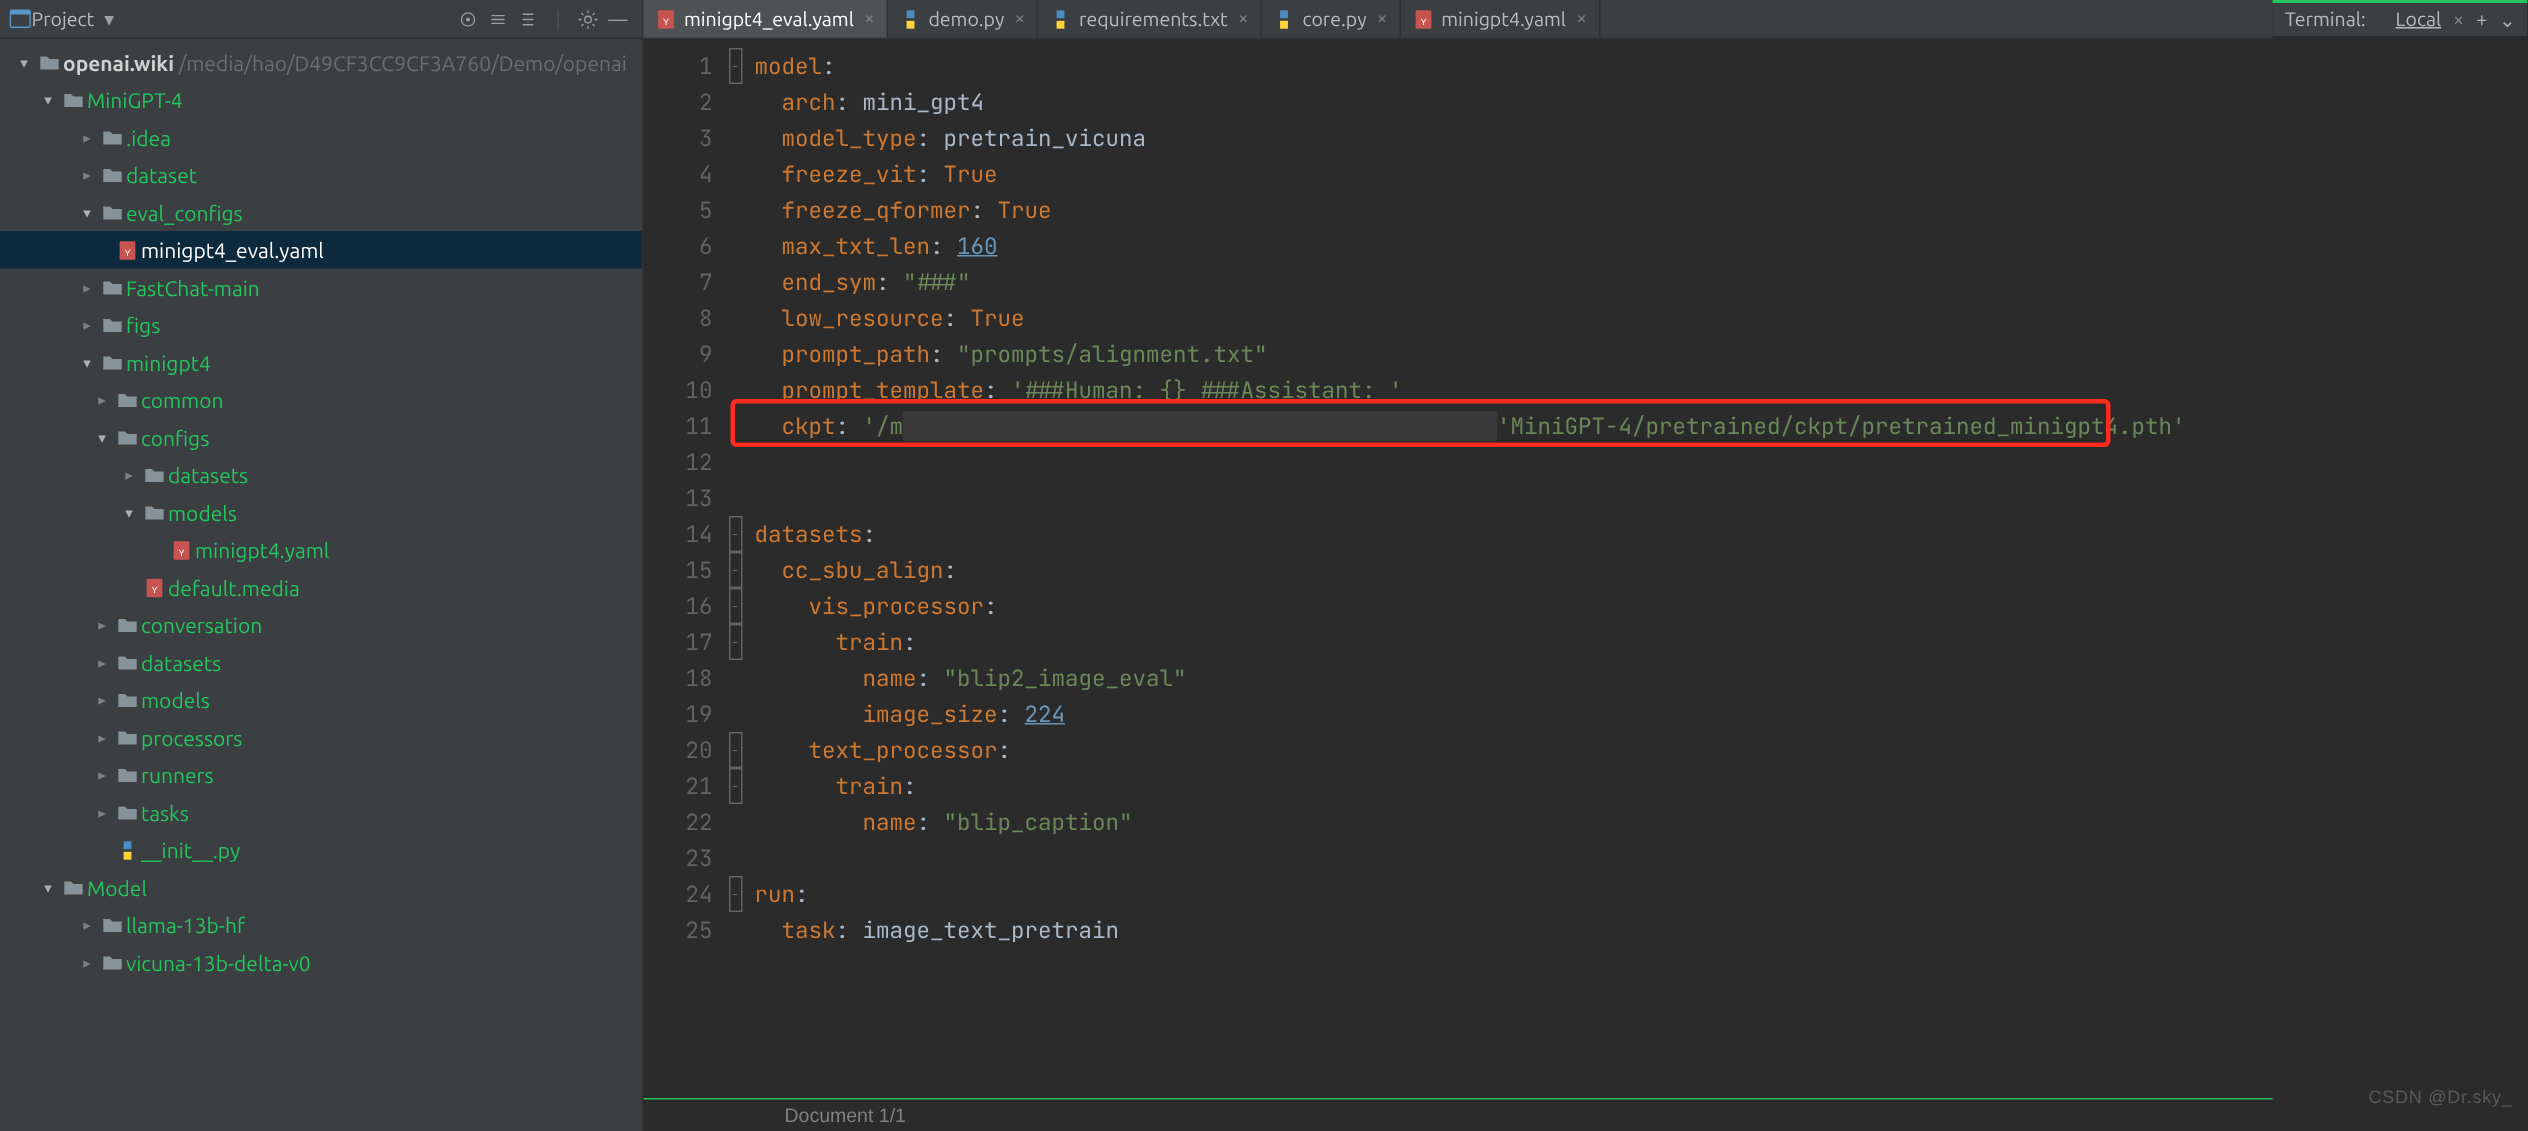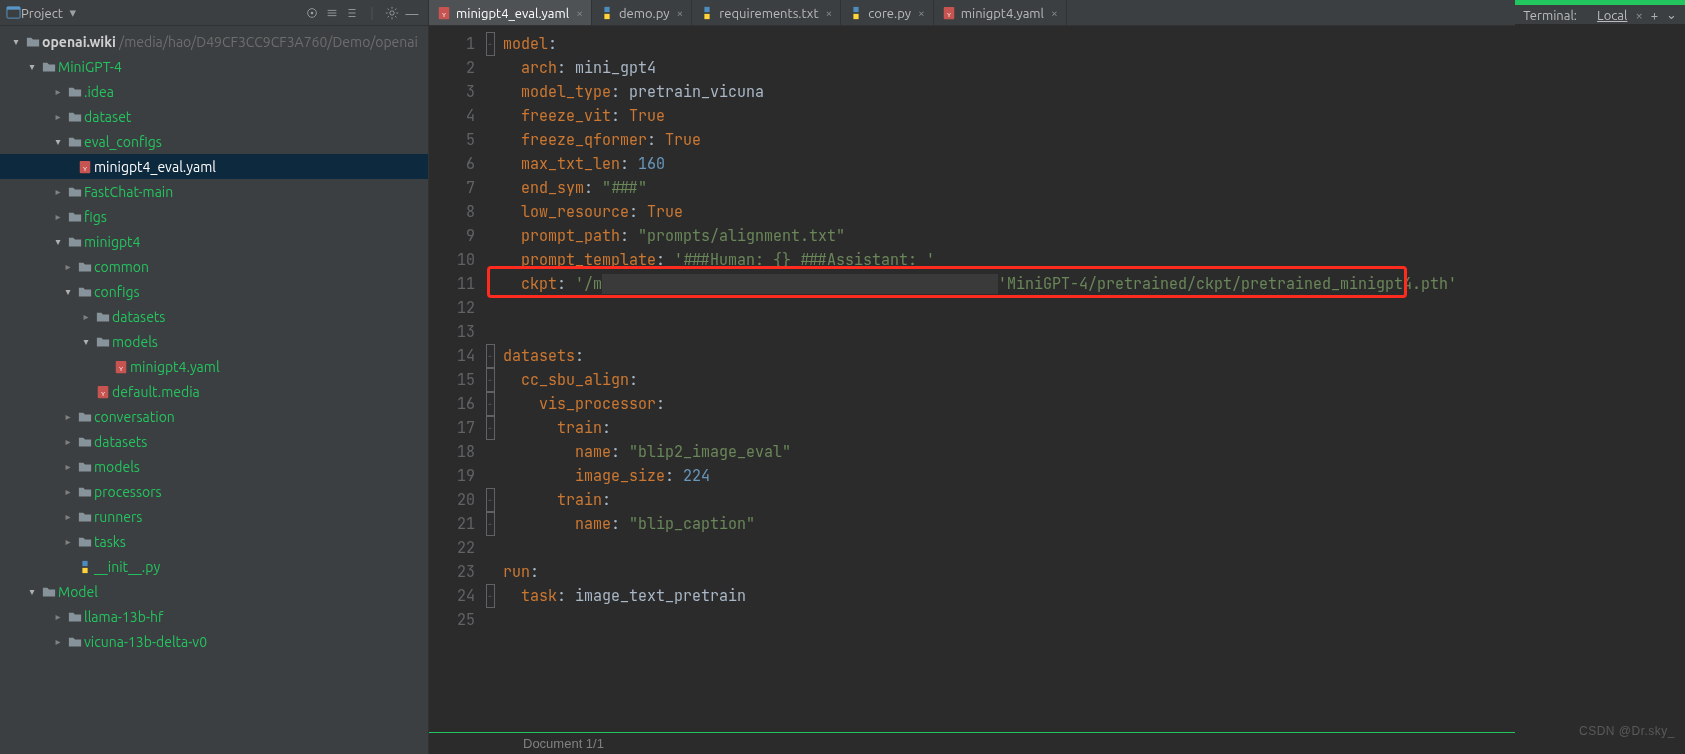--- a/index.html
+++ b/index.html
@@ -45,30 +45,30 @@
   .code-area { flex: 1; display: flex; font-family: "JetBrains Mono","Consolas","Menlo",monospace; font-size: 15px; line-height: 24px; position: relative; }
   .gutter { width: 52px; text-align: right; color: #606366; padding: 6px 6px 0 0; user-select: none; background:#2b2b2b; }
   .gutter div { height: 24px; }
   .fold-col { width: 18px; padding-top: 6px; }
   .fold-col div { height: 24px; display:flex; align-items:center; justify-content:center; }
   .fold-mark { width:9px;height:9px;border:1px solid #606366;color:#606366;font-size:9px;line-height:7px;text-align:center; }
   .code { flex:1; padding: 6px 0 0 4px; position: relative; }
   .line { height: 24px; white-space: pre; color: #a9b7c6; }
   .k-key { color: #cc7832; }
   .k-str { color: #6a8759; }
-  .k-num { color: #6897bb; }
+  .k-num { color: #6897bb; text-decoration: underline; }
   .k-bool { color: #cc7832; }
   .k-plain { color: #a9b7c6; }
 
   .highlight-box { position:absolute; border: 3px solid #ff2b1f; border-radius: 4px; pointer-events: none; }
 
   .status-strip { height: 22px; background: #2b2b2b; display:flex; align-items:center; color:#808080; font-size:13px; padding-left: 94px; font-family: Liberation Sans, sans-serif; border-top: 1px solid #22c55e;}
 
   
-  .terminal-bar { height: 24px; background: #3c3f41; display:flex; align-items:center; padding: 0 8px; color:#bbbbbb; border-top:5px solid #22c55e; font-size:13px; gap:8px;}
+  .terminal-bar { height: 24px; background: #3c3f41; display:flex; align-items:center; padding: 0 8px; color:#bbbbbb; border-top:2px solid #22c55e; font-size:13px; gap:8px;}
   .terminal-bar .tname { text-decoration: underline; }
   .terminal-bar .plus, .terminal-bar .chev { color:#afb1b3; }
 
   
   .watermark { position:absolute; right:10px; bottom:16px; color:#5a5a5a; font-size:12px; font-family:sans-serif; letter-spacing:.5px;}
 </style>
 </head>
 <body>
 
 <div class="root">
@@ -482,20 +482,21 @@
             <div class="line"><span class="k-plain">  </span><span class="k-key">prompt_template</span><span class="k-plain">: </span><span class="k-str">'###Human: {} ###Assistant: '</span></div>
             <div class="line"><span class="k-plain">  </span><span class="k-key">ckpt</span><span class="k-plain">: </span><span class="k-str">'/m</span><span class="k-plain" style="background: rgb(58, 58, 58); color: rgb(58, 58, 58);">                                            </span><span class="k-str">'MiniGPT-4/pretrained/ckpt/pretrained_minigpt4.pth'</span></div>
             <div class="line"><span class="k-plain"></span></div>
             <div class="line"><span class="k-plain"></span></div>
             <div class="line"><span class="k-key">datasets</span><span class="k-plain">:</span></div>
             <div class="line"><span class="k-plain">  </span><span class="k-key">cc_sbu_align</span><span class="k-plain">:</span></div>
             <div class="line"><span class="k-plain">    </span><span class="k-key">vis_processor</span><span class="k-plain">:</span></div>
             <div class="line"><span class="k-plain">      </span><span class="k-key">train</span><span class="k-plain">:</span></div>
             <div class="line"><span class="k-plain">        </span><span class="k-key">name</span><span class="k-plain">: </span><span class="k-str">"blip2_image_eval"</span></div>
             <div class="line"><span class="k-plain">        </span><span class="k-key">image_size</span><span class="k-plain">: </span><span class="k-num">224</span></div>
+            <div class="line"><span class="k-plain">    </span><span class="k-key">text_processor</span><span class="k-plain">:</span></div>
             <div class="line"><span class="k-plain">      </span><span class="k-key">train</span><span class="k-plain">:</span></div>
             <div class="line"><span class="k-plain">        </span><span class="k-key">name</span><span class="k-plain">: </span><span class="k-str">"blip_caption"</span></div>
             <div class="line"><span class="k-plain"></span></div>
             <div class="line"><span class="k-key">run</span><span class="k-plain">:</span></div>
             <div class="line"><span class="k-plain">  </span><span class="k-key">task</span><span class="k-plain">: </span><span class="k-plain">image_text_pretrain</span></div>
           </div>
       </div>
       <div class="status-strip">
         <span>Document 1/1</span>
       </div>

